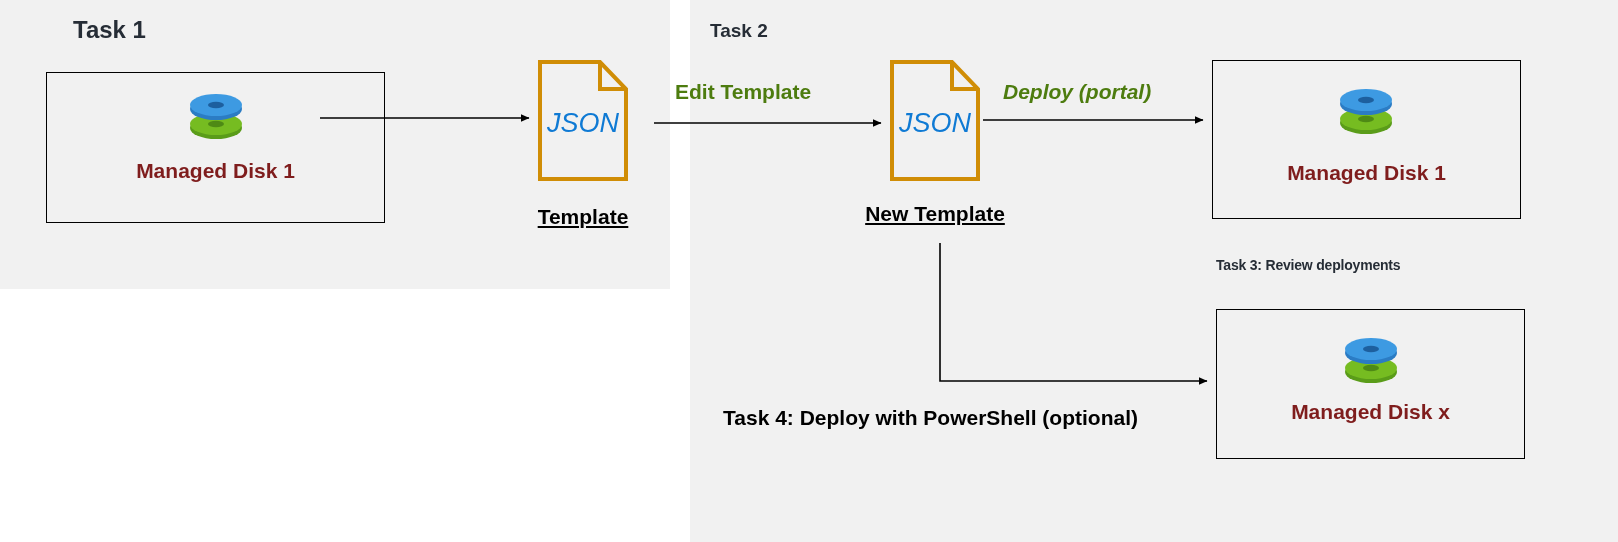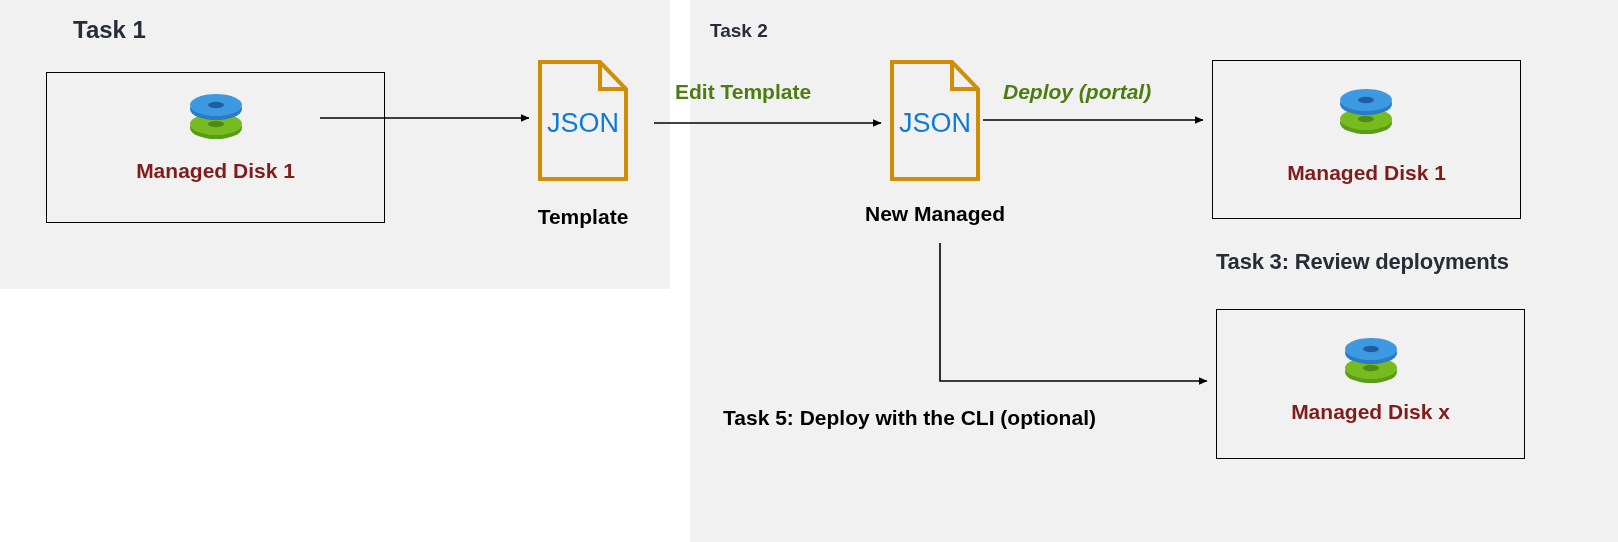--- a/index.html
+++ b/index.html
@@ -14,21 +14,21 @@
   #panel-right{left:690px;top:0;width:928px;height:542px;}
 
   .section-title{
     position:absolute;
     font-weight:bold;
     color:#262d36;
     white-space:nowrap;
   }
   #task1-title{left:45px;top:16px;font-size:24px;margin-left:28px;}
   #task2-title{left:710px;top:20px;font-size:19px;}
-  #task3-title{left:1216px;top:249px;font-size:22px;letter-spacing:-0.2px;}
+  #task3-title{left:1216px;top:257px;font-size:14px;letter-spacing:-0.2px;}
 
   .disk-box{
     position:absolute;
     border:1.6px solid #000000;
     background:transparent;
     box-sizing:border-box;
   }
   #box-disk1-left{left:46px;top:72px;width:339px;height:151px;}
   #box-disk1-right{left:1212px;top:60px;width:309px;height:159px;}
   #box-diskx{left:1216px;top:309px;width:309px;height:150px;}
@@ -41,31 +41,32 @@
     white-space:nowrap;
     text-align:center;
   }
   #disk1-left-icon{left:186px;top:88px;}
   #disk1-left-label{left:46px;top:159px;width:339px;font-size:21px;}
   #disk1-right-icon{left:1336px;top:83px;}
   #disk1-right-label{left:1212px;top:161px;width:309px;font-size:21px;}
   #diskx-icon{left:1341px;top:332px;}
   #diskx-label{left:1216px;top:400px;width:309px;font-size:21px;}
 
-  .json-icon{position:absolute;width:70px;height:121px;}
+  .json-icon{position:absolute;width:70px;height:121px;font-style:italic;}
   #json-template{left:538px;top:60px;}
   #json-newtemplate{left:890px;top:60px;}
 
   .icon-caption{
     position:absolute;
     font-weight:bold;
     color:#000000;
     font-size:21px;
     white-space:nowrap;
     text-align:center;
+    text-decoration:underline;
   }
   #template-caption{left:483px;top:205px;width:200px;}
   #newtemplate-caption{left:835px;top:202px;width:200px;}
 
   .arrow-label{
     position:absolute;
     font-weight:bold;
     color:#4d7c0f;
     font-size:21px;
     white-space:nowrap;
@@ -136,21 +137,21 @@
 </div>
 <div class="icon-caption" id="template-caption">Template</div>
 
 <div class="json-icon" id="json-newtemplate">
   <svg viewBox="0 0 90 121" width="90" height="121">
     <path d="M2,2 L62,2 L88,29 L88,119 L2,119 Z" fill="none" stroke="#d08d06" stroke-width="4"></path>
     <path d="M62,2 L62,29 L88,29" fill="none" stroke="#d08d06" stroke-width="4"></path>
     <text x="45" y="72" text-anchor="middle" font-family="Liberation Sans, sans-serif" font-size="27" fill="#0f7ad4">JSON</text>
   </svg>
 </div>
-<div class="icon-caption" id="newtemplate-caption">New Managed</div>
+<div class="icon-caption" id="newtemplate-caption">New Template</div>
 
 <div class="disk-box" id="box-disk1-right"></div>
 <div class="disk-icon" id="disk1-right-icon">
   <svg viewBox="0 0 60 58" width="60" height="58">
     <ellipse cx="30" cy="40" rx="26" ry="11" fill="#5a9c19"></ellipse>
     <ellipse cx="30" cy="36" rx="26" ry="11" fill="#76bc21"></ellipse>
     <ellipse cx="30" cy="36" rx="8" ry="3.2" fill="#4e8a15"></ellipse>
     <ellipse cx="30" cy="21" rx="26" ry="11" fill="#2b7cc4"></ellipse>
     <ellipse cx="30" cy="17" rx="26" ry="11" fill="#3d9ae2"></ellipse>
     <ellipse cx="30" cy="17" rx="8" ry="3.2" fill="#1d5f9e"></ellipse>
@@ -165,14 +166,14 @@
     <ellipse cx="30" cy="36" rx="26" ry="11" fill="#76bc21"></ellipse>
     <ellipse cx="30" cy="36" rx="8" ry="3.2" fill="#4e8a15"></ellipse>
     <ellipse cx="30" cy="21" rx="26" ry="11" fill="#2b7cc4"></ellipse>
     <ellipse cx="30" cy="17" rx="26" ry="11" fill="#3d9ae2"></ellipse>
     <ellipse cx="30" cy="17" rx="8" ry="3.2" fill="#1d5f9e"></ellipse>
   </svg>
 </div>
 <div class="disk-label" id="diskx-label">Managed Disk x</div>
 
 <div class="task45" id="task45-block">
-  <div>Task 5: Deploy with the CLI (optional)</div>
+  <div>Task 4: Deploy with PowerShell (optional)</div>
 </div>
 
 </body></html>

